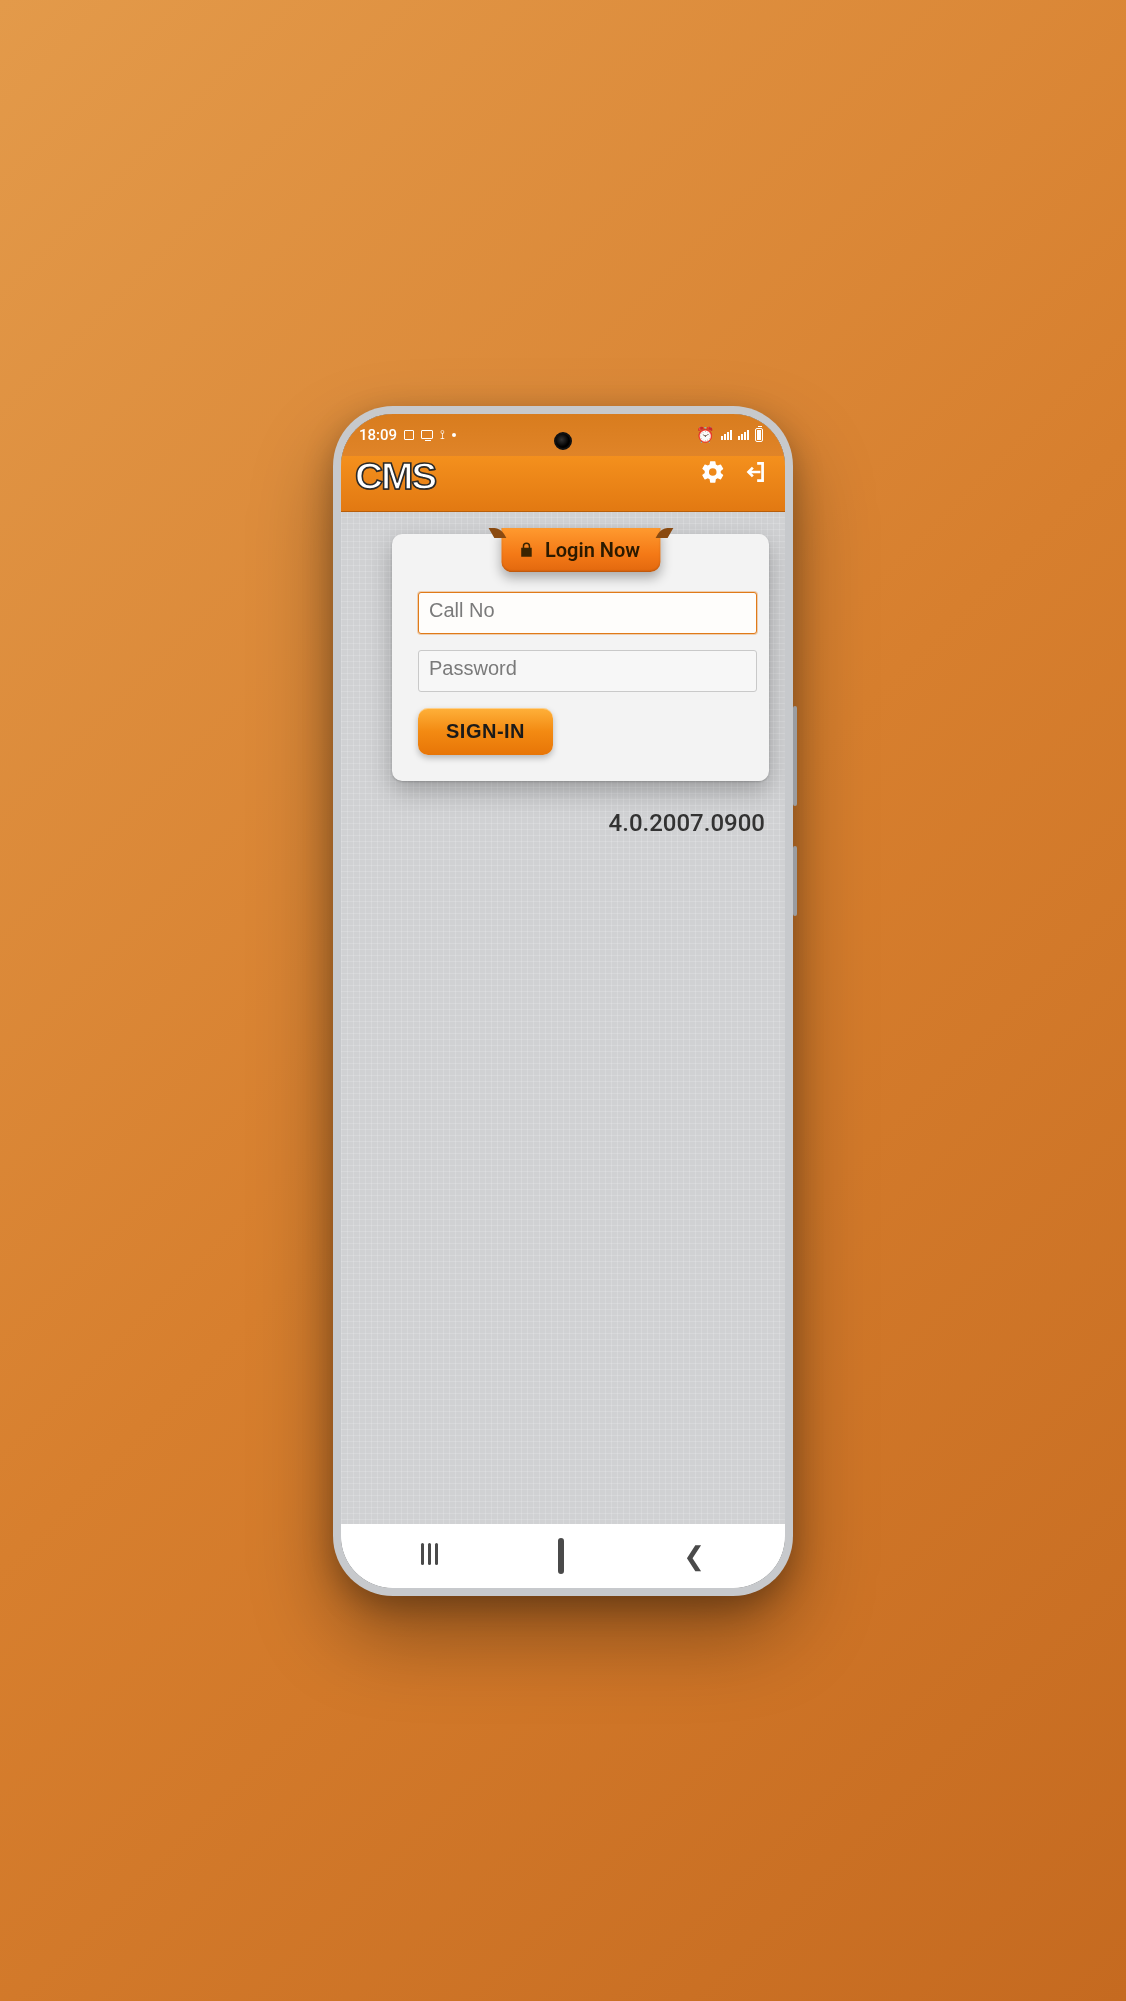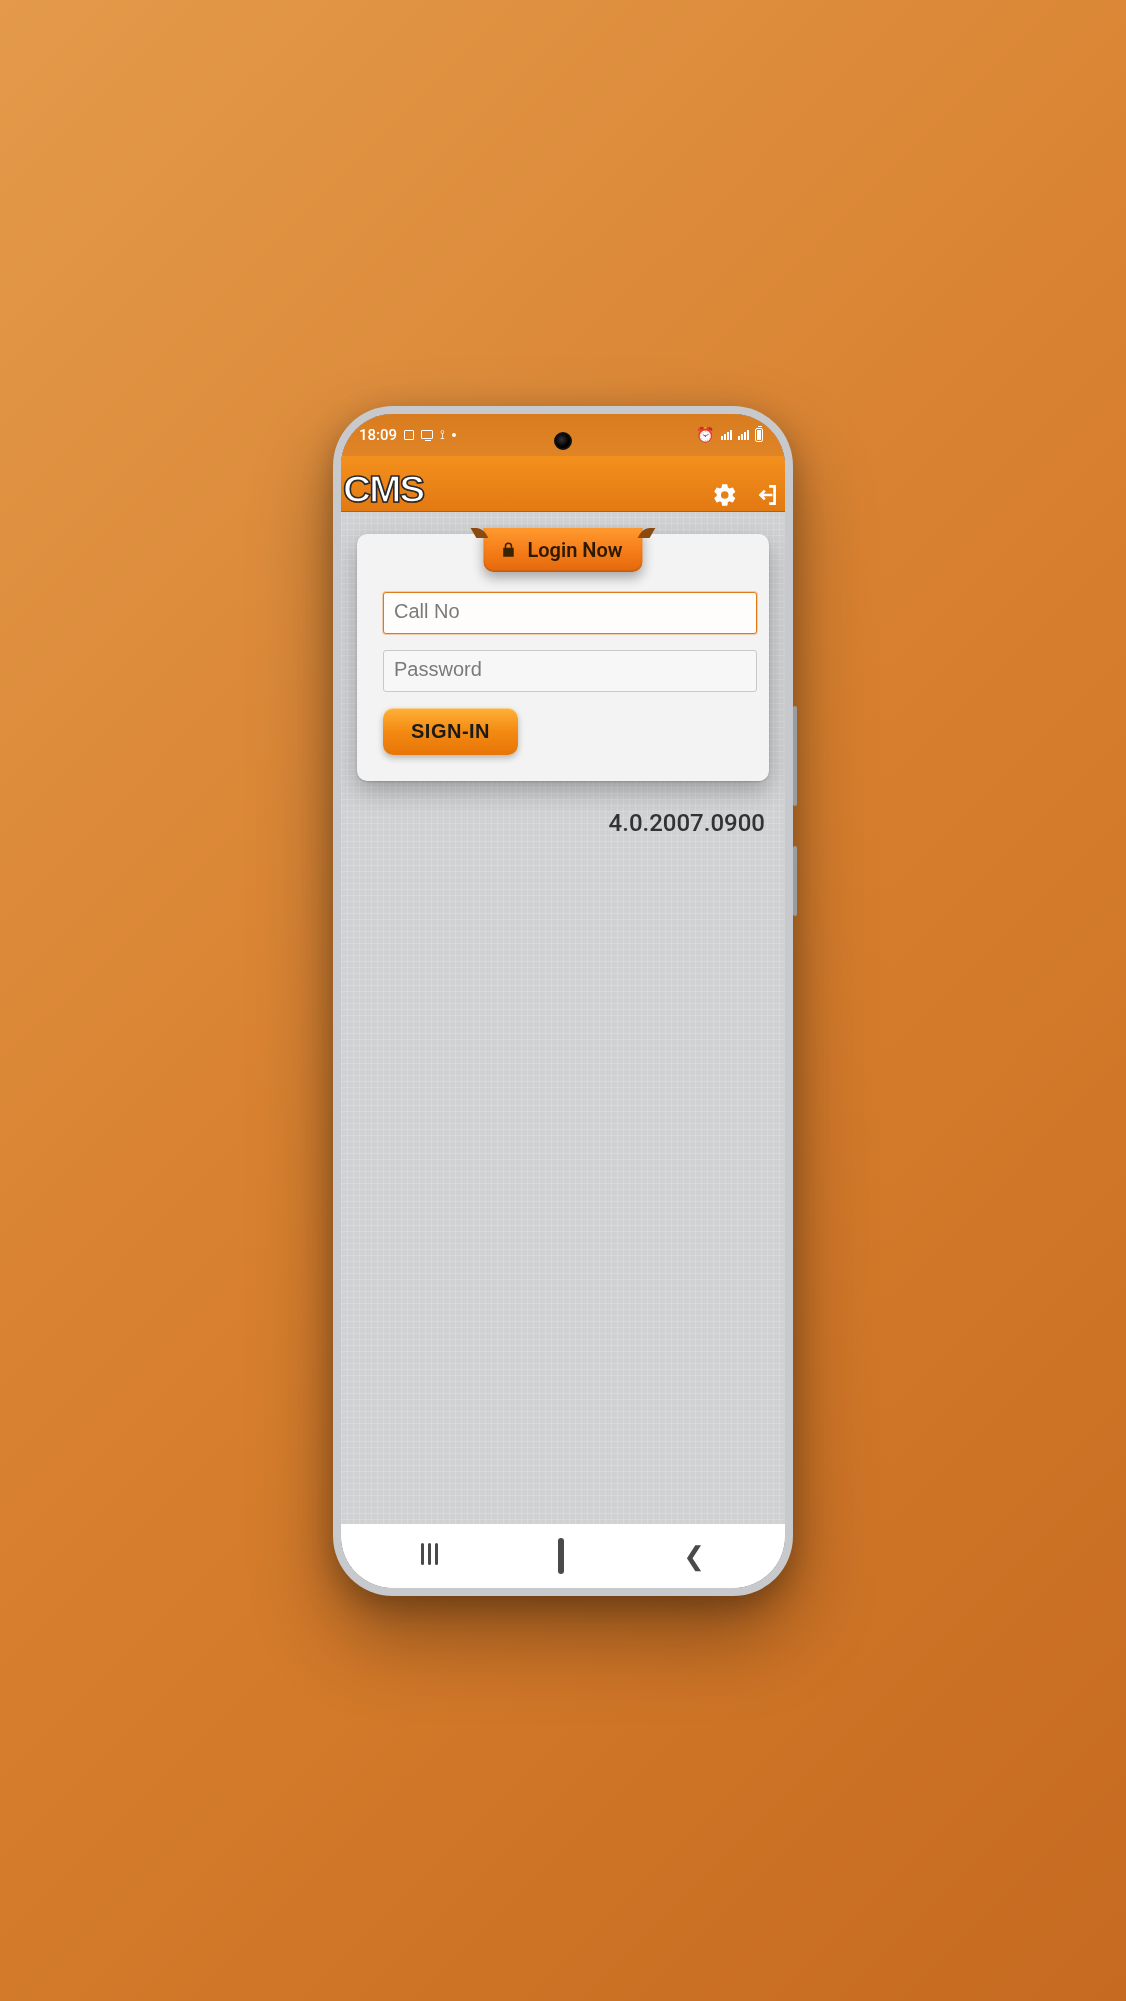--- a/index.html
+++ b/index.html
@@ -90,22 +90,22 @@
   .batt { width:8px; height:14px; border:1.5px solid #fff; border-radius:2px; position:relative; }
   .batt::before{content:"";position:absolute;top:-3px;left:2px;width:4px;height:1.5px;background:#fff;}
   .batt::after{content:"";position:absolute;inset:1px;background:#fff;}
 
   
   .app-header {
     height: 56px;
     background: linear-gradient(180deg, #f4901d 0%, #e27912 100%);
     border-bottom: 1px solid #b85e0a;
     display: flex;
-    align-items: flex-end;
-    padding: 0 2px;
+    align-items: flex-start;
+    padding: 0 14px;
     gap: 10px;
   }
   .brand {
     font-family: Arial, sans-serif;
     font-size: 36px;
     font-weight: 900;
     letter-spacing: -2px;
     color: #fff;
     text-shadow: 0 1px 0 #803f00;
     -webkit-text-stroke: 1.5px #2a2a2a;
@@ -130,20 +130,21 @@
                       linear-gradient(90deg, rgba(255,255,255,0.15) 0, rgba(255,255,255,0.15) 1px, transparent 1px);
     background-size: 6px 6px;
   }
 
   .card {
     background: #f3f3f3;
     border-radius: 10px;
     box-shadow: 0 10px 24px rgba(0,0,0,0.25), 0 1px 2px rgba(0,0,0,0.2);
     padding: 58px 12px 26px 26px;
     position: relative;
+    margin-left: 35px;
   }
 
   .login-tab {
     position: absolute;
     top: -6px;
     left: 50%;
     transform: translateX(-50%);
     background: linear-gradient(180deg, #ff9a2f 0%, #f47916 60%, #e2680e 100%);
     border-radius: 0 0 10px 10px;
     padding: 10px 20px 10px 16px;
@@ -165,21 +166,21 @@
   .login-tab::after{right:-10px; border-top-left-radius:6px; transform:skewX(-30deg);}
   .login-tab-text { font-size:20px; font-weight:600; }
 
   .field {
     width: 100%;
     height: 42px;
     border: 1px solid #c9c9c9;
     background: #f7f7f7;
     border-radius: 3px;
     padding: 0 10px;
-    font-size: 18px;
+    font-size: 12px;
     color:#333;
     margin-bottom: 16px;
     outline:none;
   }
   .field.focused {
     border: 1.5px solid #e07a18;
     box-shadow: 0 0 0 1px rgba(224,122,24,0.3);
     background:#fefdfb;
   }
   .field::placeholder { color:#7a7a7a; font-size:20px; }

